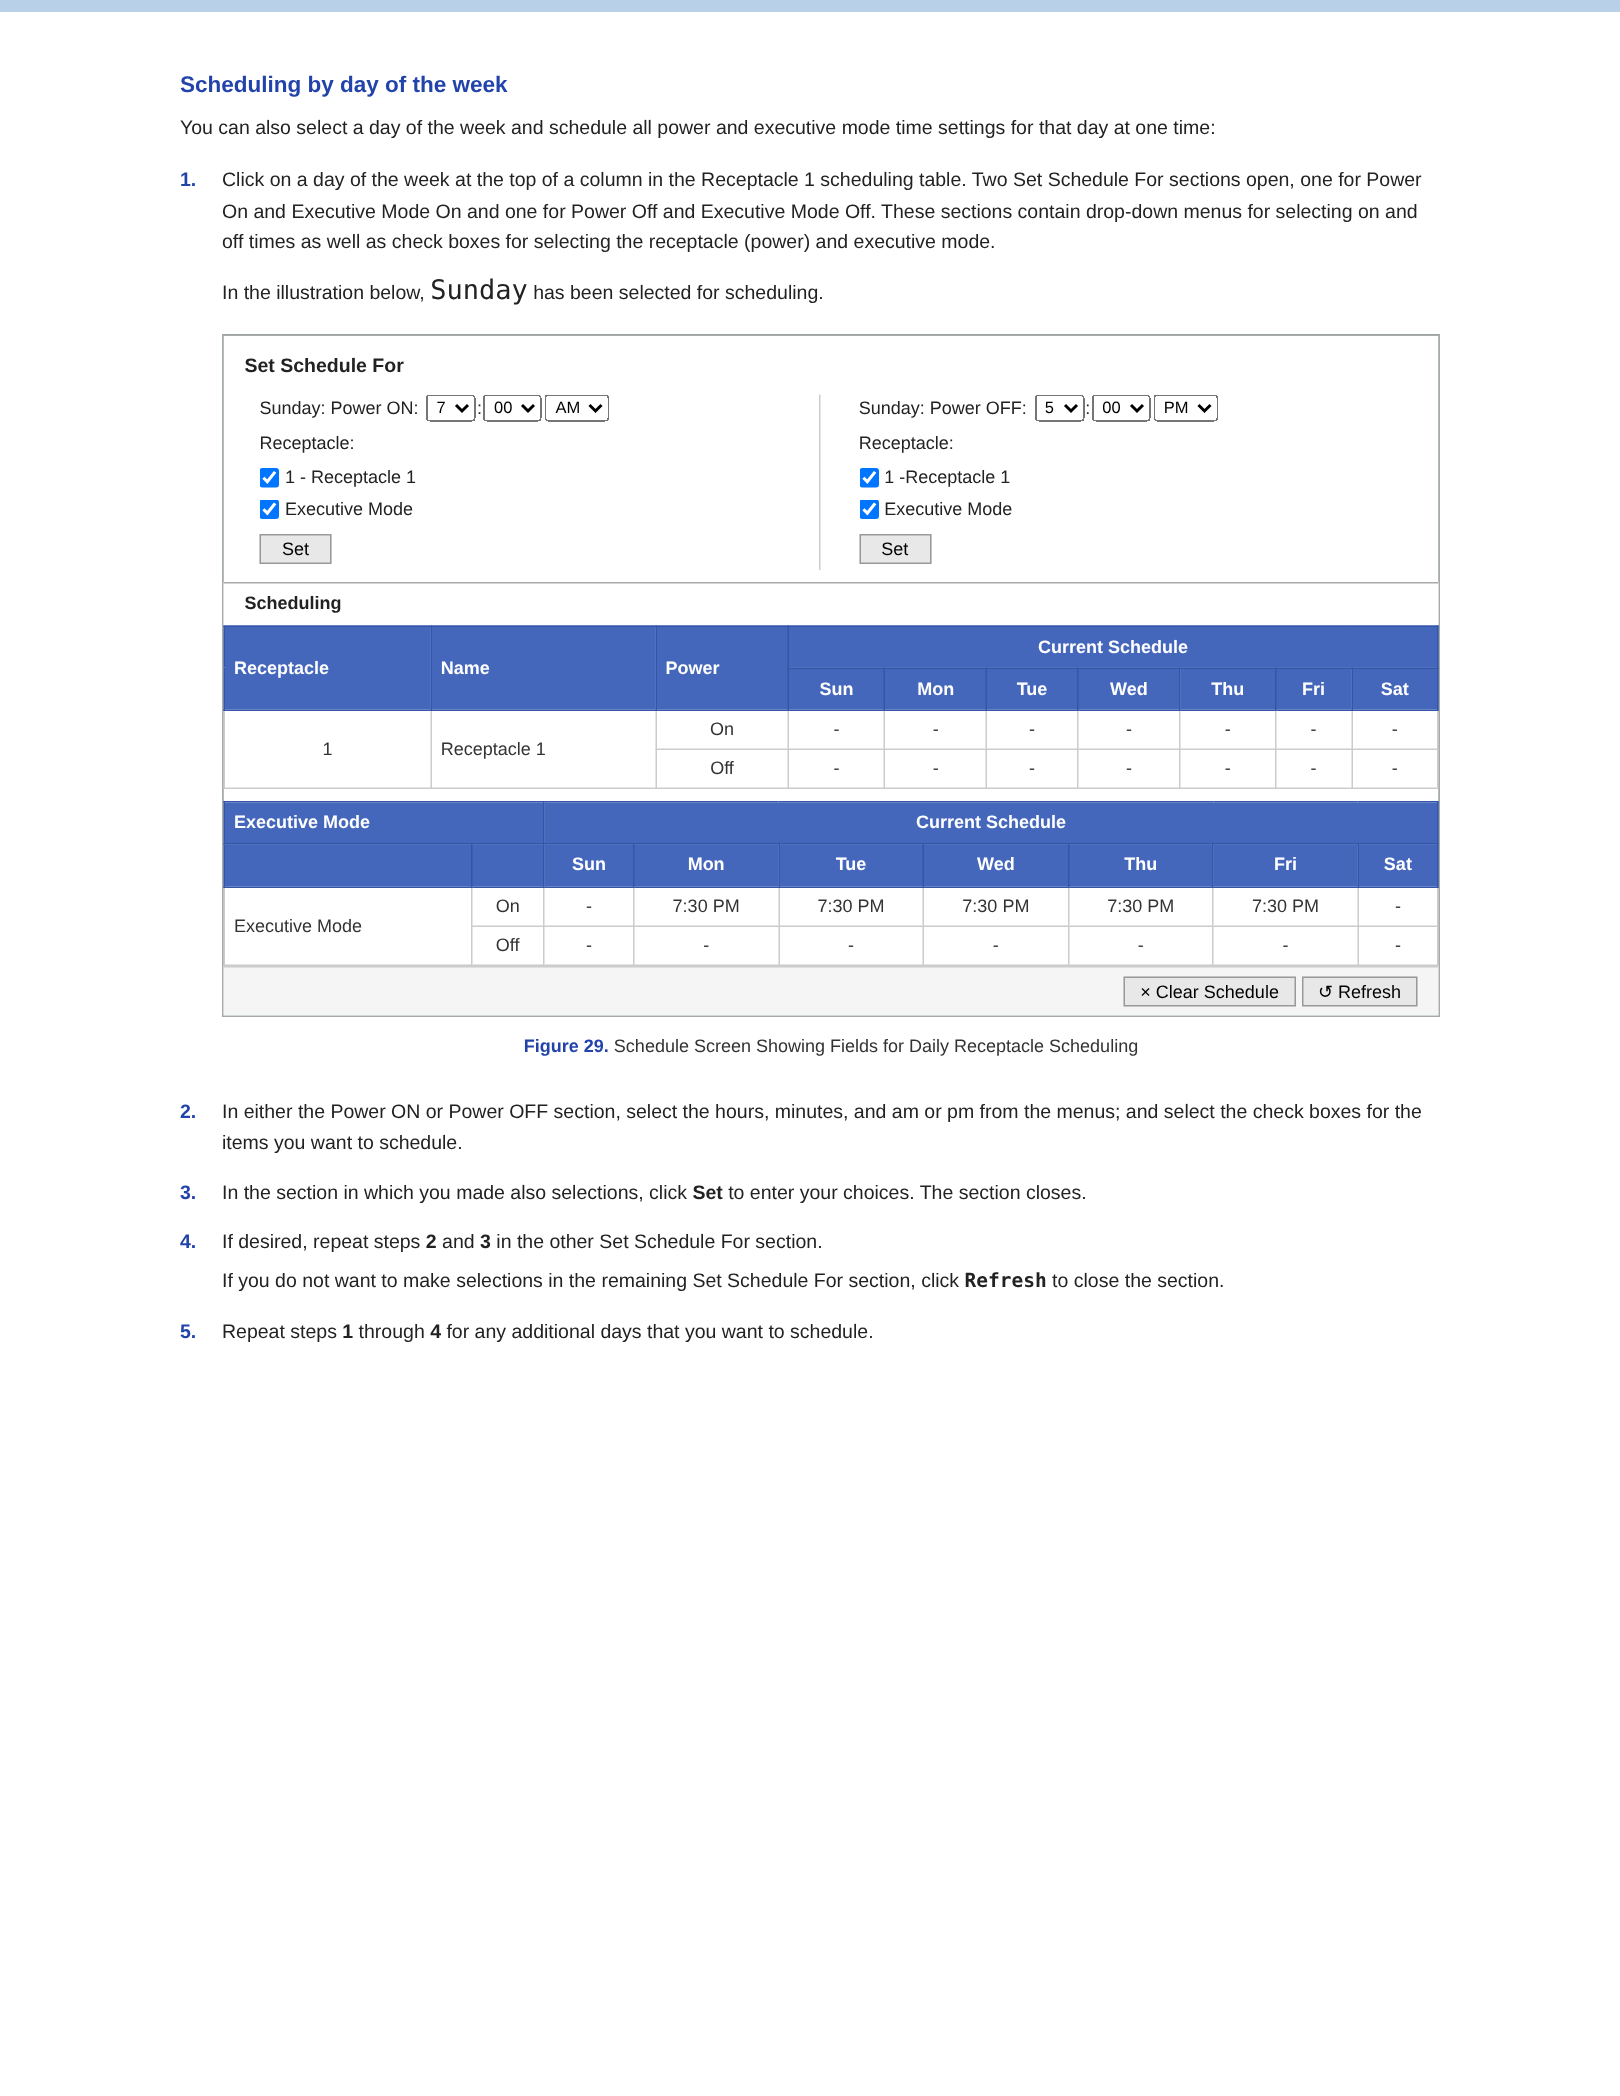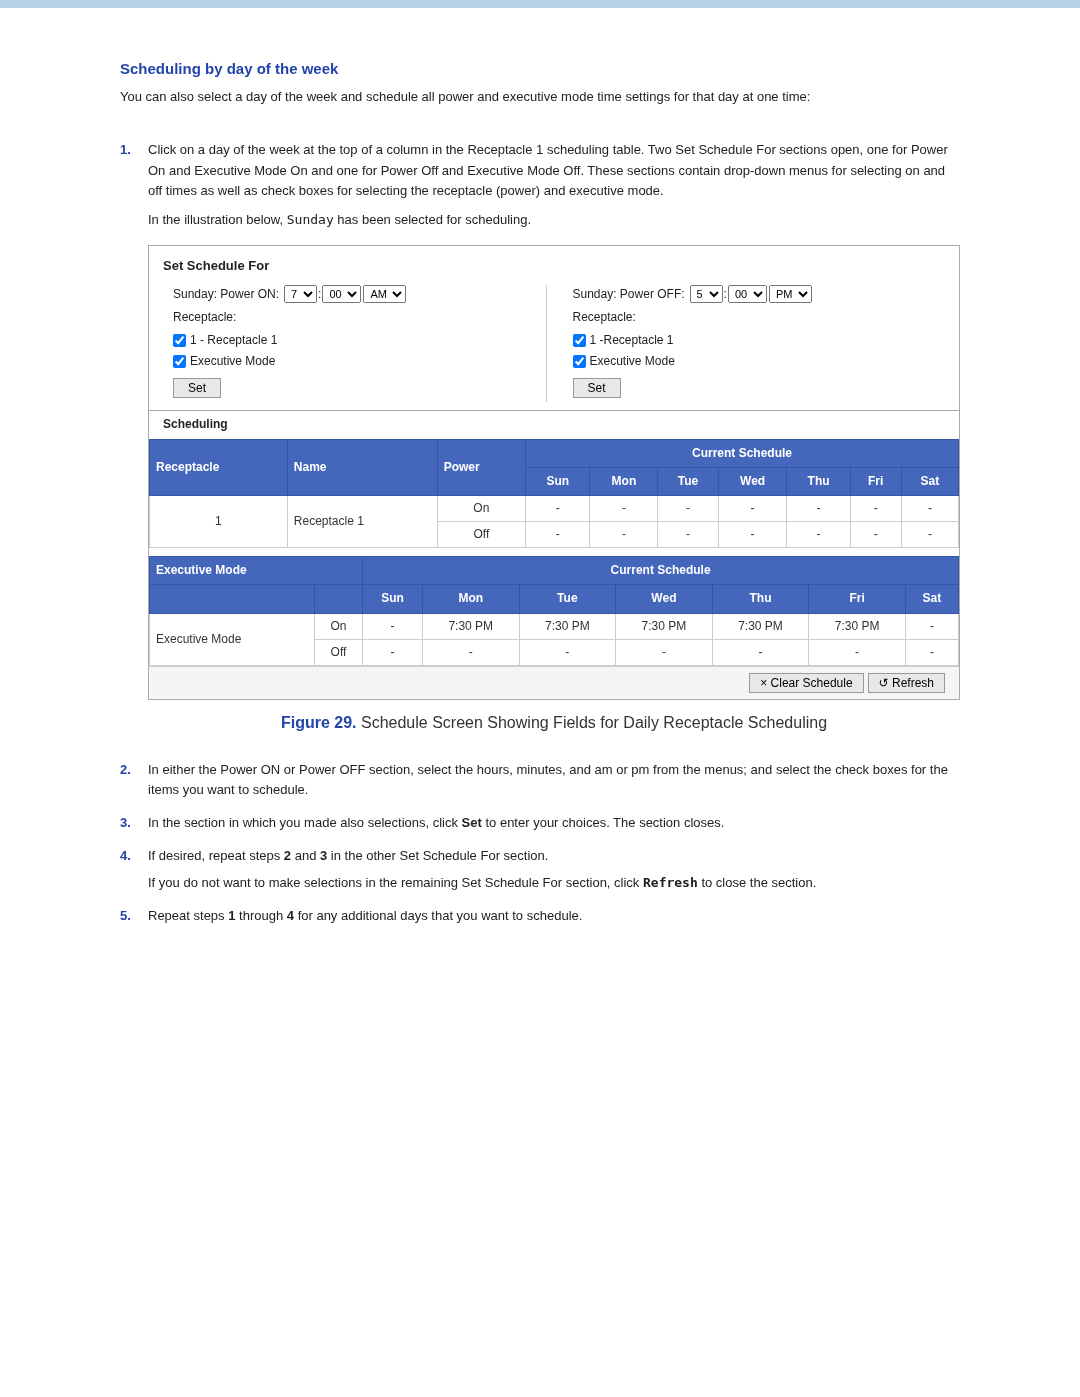--- a/index.html
+++ b/index.html
@@ -16,32 +16,32 @@
       margin: 0 auto;
       background: #fff;
       position: relative;
     }
     .top-bar {
       height: 8px;
       background: #b8d0e8;
       width: 100%;
     }
     .content {
-      padding: 52px 120px 80px 120px;
+      padding: 40px 120px 80px 120px;
     }
     .section-title {
       color: #2244aa;
       font-size: 15px;
       font-weight: bold;
       margin-bottom: 10px;
     }
     .intro-text {
       font-size: 13px;
       line-height: 1.6;
-      margin-bottom: 32px;
+      margin-bottom: 14px;
       color: #222;
     }
     .numbered-list {
       list-style: none;
       padding: 0;
       margin: 0;
     }
     .numbered-list > li {
       display: flex;
       margin-bottom: 12px;
@@ -192,21 +192,21 @@
       font-size: 12px;
       background: #e8e8e8;
       border: 1px solid #999;
       cursor: pointer;
       display: flex;
       align-items: center;
       gap: 3px;
     }
     .figure-caption {
       text-align: center;
-      font-size: 16px;
+      font-size: 12px;
       margin-bottom: 12px;
       color: #333;
     }
     .figure-caption strong {
       color: #2244aa;
       font-weight: bold;
     }
     .bold-text {
       font-weight: bold;
     }
@@ -227,21 +227,21 @@
       color: #2244aa;
       font-size: 12px;
     }
     .footer-page {
       color: #333;
       font-size: 12px;
       margin-left: 10px;
     }
     .sunday-mono {
       font-family: monospace;
-      font-size: 13px;
+      font-size: 18px;
     }
     .refresh-mono {
       font-family: monospace;
       font-size: 13px;
     }
   </style>
 </head>
 <body>
 
 <div class="page">

